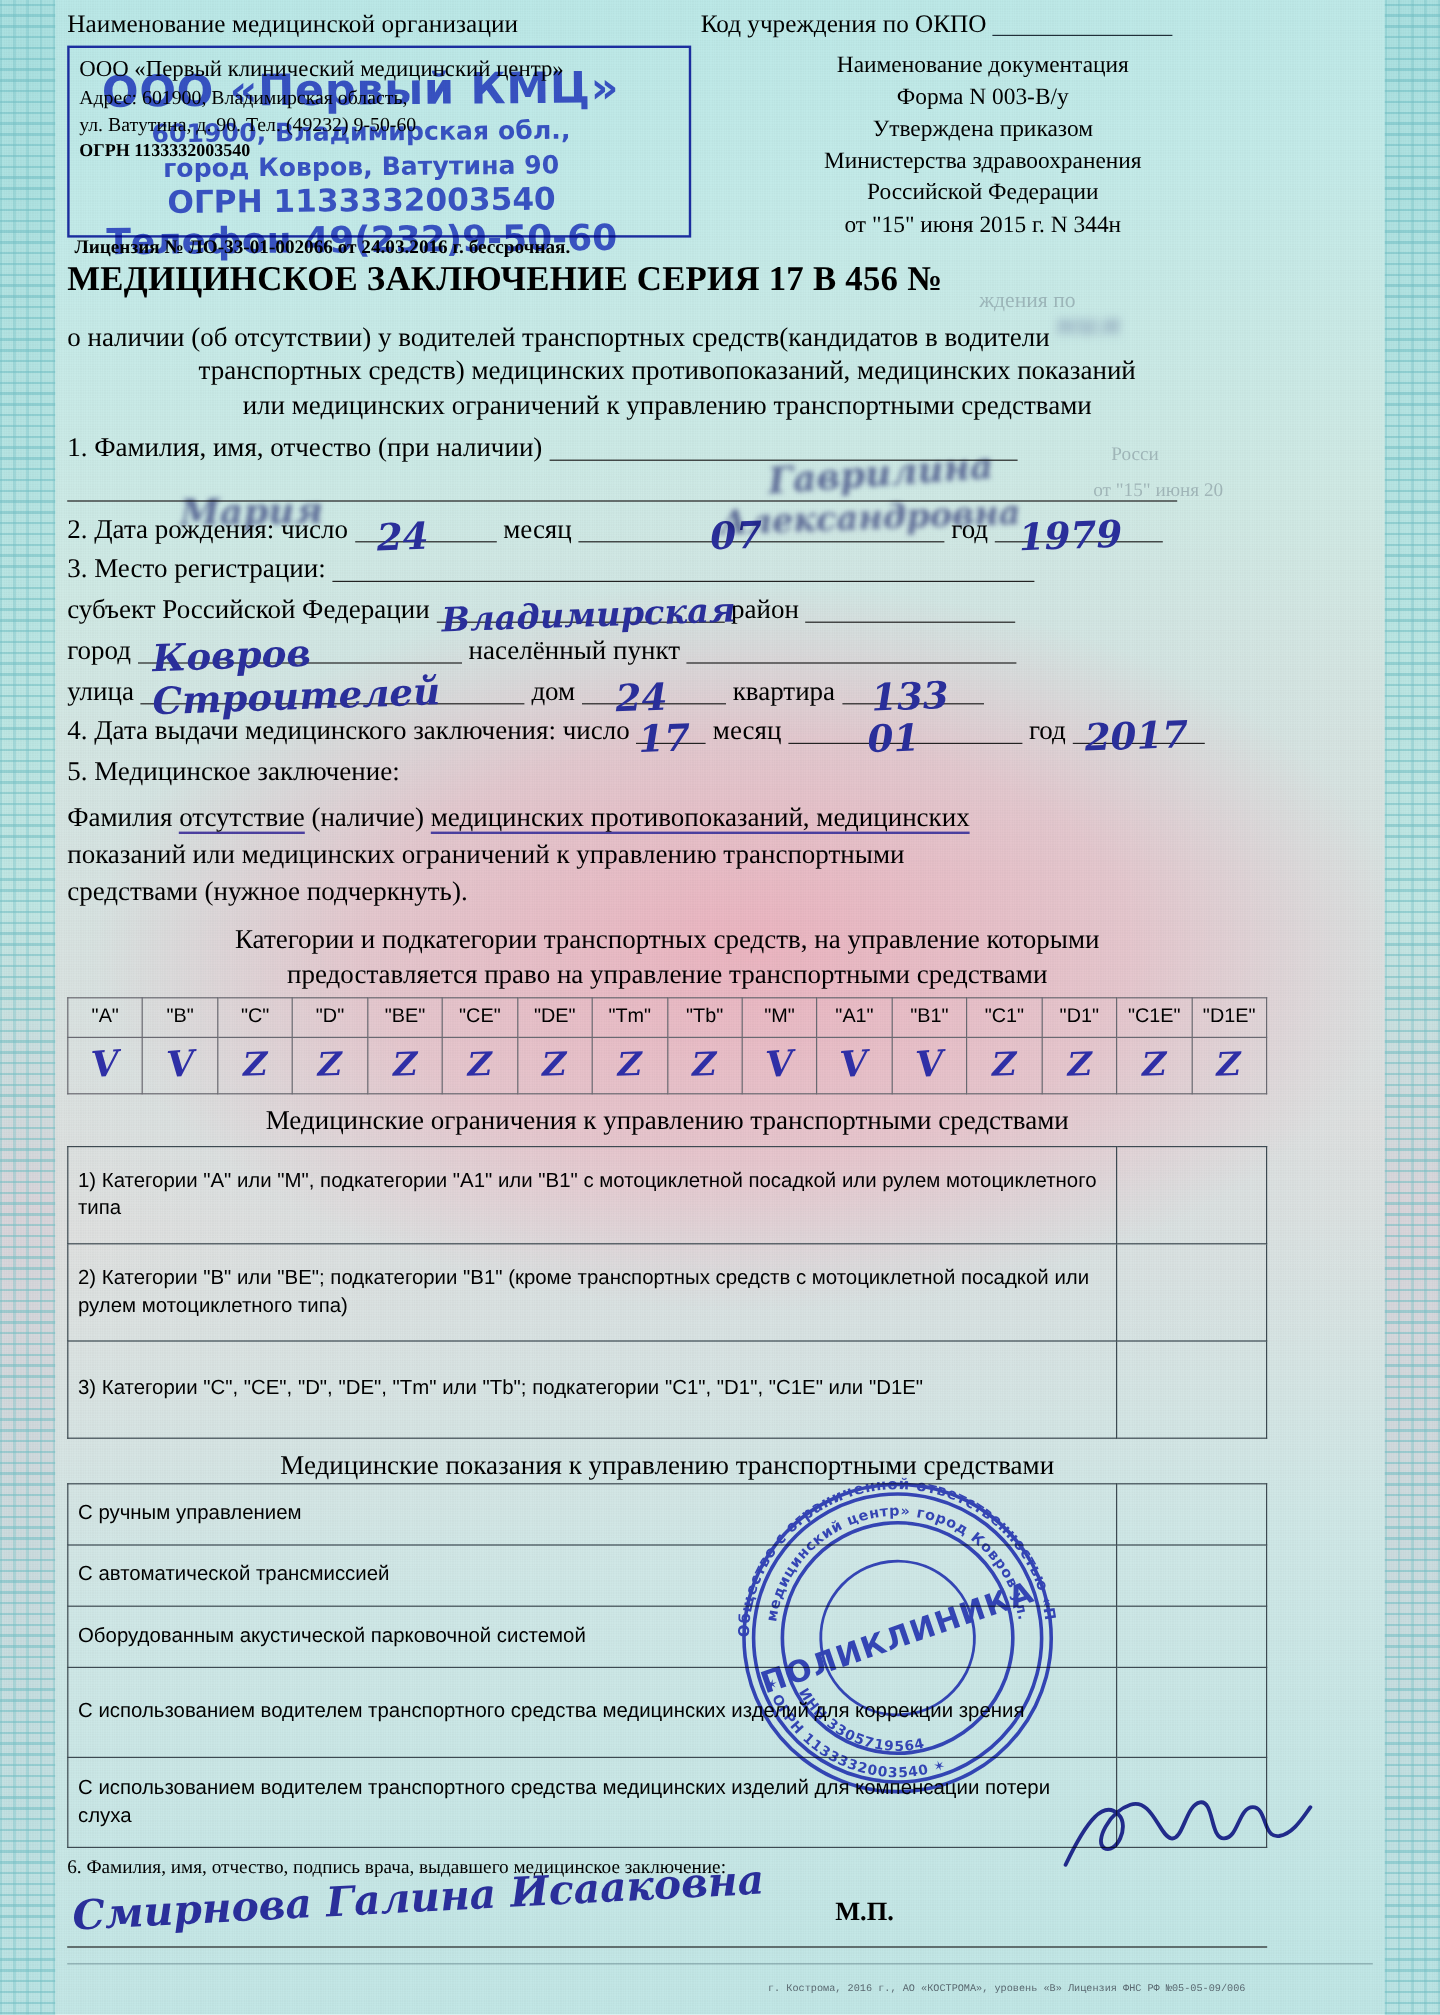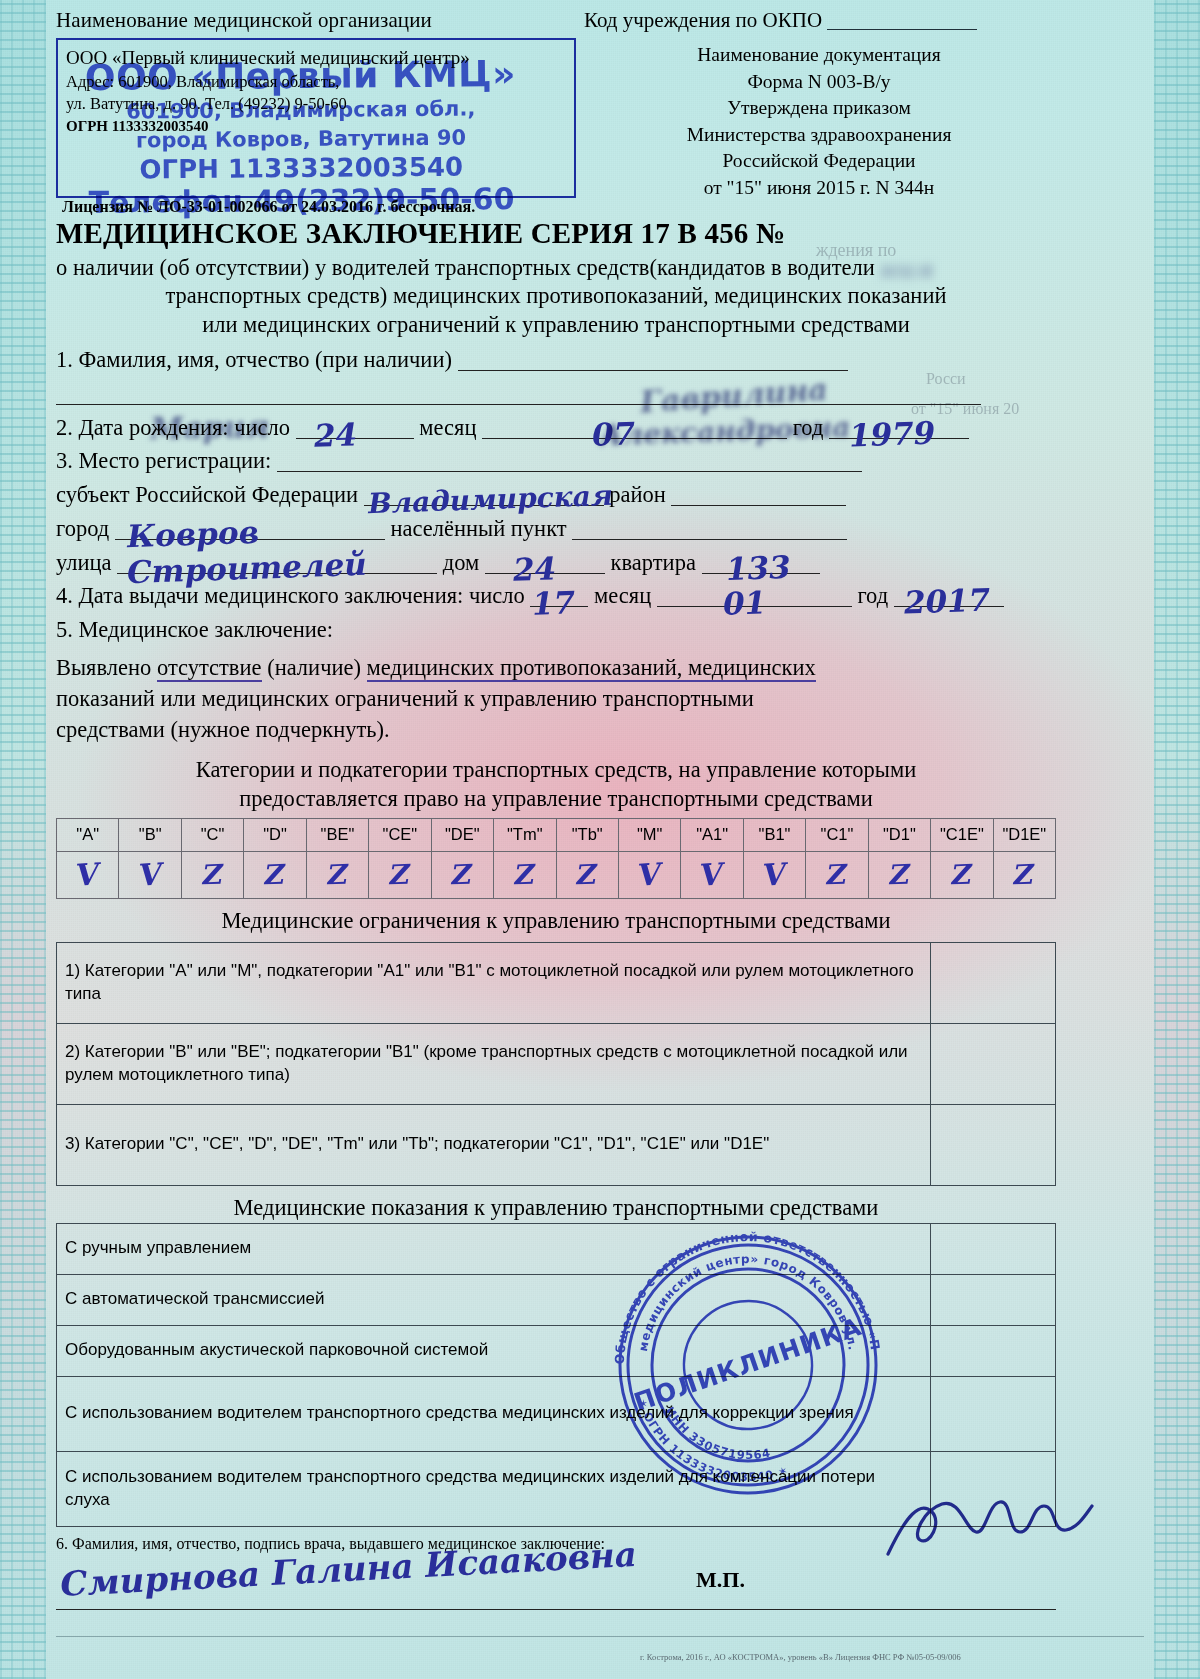--- a/index.html
+++ b/index.html
@@ -64,21 +64,21 @@
 
   .code-row{font-size:21px;white-space:nowrap;margin-bottom:9px;}
   .code-row .ln{display:inline-block;border-bottom:1.6px solid #20303a;width:150px;vertical-align:-3px;}
   .doc-meta{text-align:center;font-size:19.5px;line-height:1.36;margin-top:2px;}
 
   
   .title{
     font-weight:bold;font-size:29px;letter-spacing:.2px;margin-top:16px;
     white-space:nowrap;
   }
-  .subtitle{font-size:22.5px;line-height:1.26;margin-top:4px;}
+  .subtitle{font-size:22.5px;line-height:1.26;margin-top:17px;}
   .subtitle .l2,.subtitle .l3{display:block;text-align:center;}
   .subtitle .l1{display:block;}
 
   
   .fld{font-size:22.5px;line-height:1.5;white-space:nowrap;position:relative;}
   .u{display:inline-block;border-bottom:1.7px solid #222;vertical-align:-4px;position:relative;}
   .hand{
     font-family:"DejaVu Serif", serif;font-style:italic;font-weight:bold;
     color:#2a2f9c;position:absolute;white-space:nowrap;pointer-events:none;
     transform:rotate(-2deg);
@@ -115,21 +115,21 @@
   .ind td{border:1px solid #3d4a52;padding:9px 8px;vertical-align:middle;}
   .ind td.txt{font-family:"Liberation Sans", sans-serif;font-size:17px;line-height:1.33;}
   .ind td.box{width:108px;}
 
   .sig-label{font-size:16px;margin-top:8px;white-space:nowrap;}
   .sig-line{border-bottom:1.7px solid #222;height:56px;position:relative;}
   .mp{font-size:22px;font-weight:bold;position:absolute;left:640px;top:14px;}
 
   .footer-print{
     position:absolute;left:640px;top:1652px;width:420px;
-    font-family:Liberation Serif, serif;font-size:8.5px;color:#5b6a72;
+    font-family:Liberation Mono, monospace;font-size:8.5px;color:#5b6a72;
     white-space:nowrap;
   }
   .footer-rule{position:absolute;left:56px;right:56px;top:1636px;height:1px;background:rgba(60,90,100,.45);}
 
   
   .seal{
     position:absolute;left:598px;top:1215px;width:300px;height:300px;
     pointer-events:none;mix-blend-mode:multiply;opacity:.9;
     transform:rotate(-7deg);
   }
@@ -277,21 +277,21 @@
       <span class="u" style="width:110px;">
         <span class="hand big" style="left:10px;top:-28px;">2017</span>
       </span>
     </div>
 
     <div class="fld">
       <span>5. Медицинское заключение:</span>
     </div>
 
     <div class="concl">
-      <span>Выявлено </span><span class="ul-ink">отсутствие</span><span> (наличие) </span><span class="ul-ink">медицинских противопоказаний, медицинских</span><br>
+      <span>Фамилия </span><span class="ul-ink">отсутствие</span><span> (наличие) </span><span class="ul-ink">медицинских противопоказаний, медицинских</span><br>
       <span>показаний или медицинских ограничений к управлению транспортными</span><br>
       <span>средствами (нужное подчеркнуть).</span>
     </div>
 
     <div class="tbl-head" style="margin-top:10px;">
       <div>Категории и подкатегории транспортных средств, на управление которыми</div>
       <div>предоставляется право на управление транспортными средствами</div>
     </div>
 
     <table class="cats">

